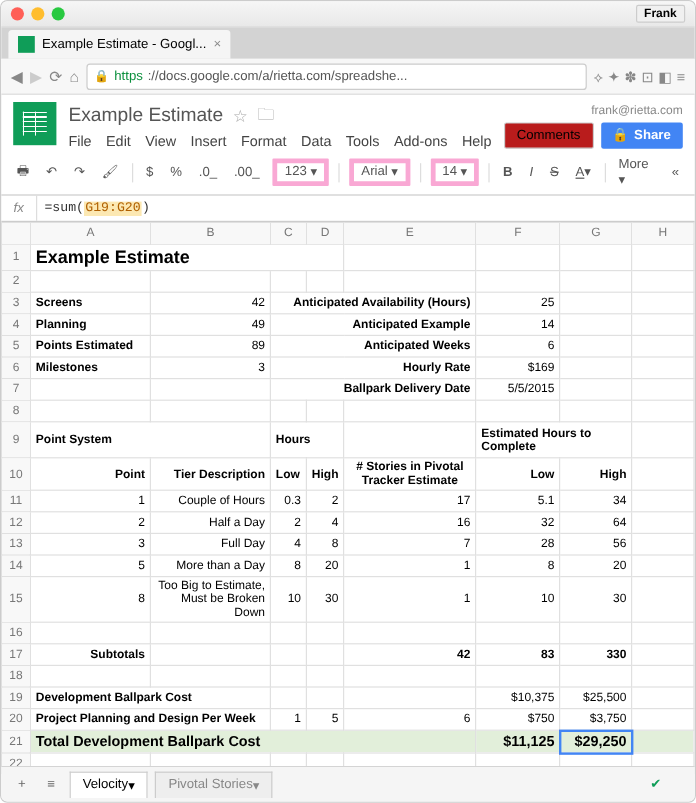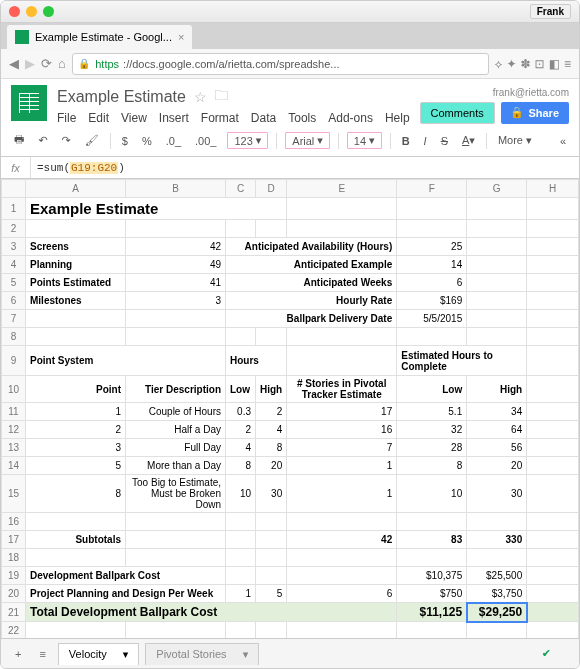--- a/index.html
+++ b/index.html
@@ -22,47 +22,47 @@
 .doc-header { display: flex; padding: 6px 10px 0; }
 .sheets-logo { width: 36px; height: 36px; background: #0f9d58; margin-right: 10px; position: relative; }
 .sheets-logo::after { content: ""; position: absolute; inset: 8px; background: repeating-linear-gradient(#fff 0 1px, transparent 1px 4px), repeating-linear-gradient(90deg,#fff 0 1px, transparent 1px 10px); }
 .doc-meta { flex: 1; }
 .doc-title-row { display: flex; align-items: center; gap: 8px; }
 .doc-title { font-size: 16px; color: #555; }
 .star,.folder { color: #aaa; font-size: 14px; }
 .menu-row { display: flex; gap: 12px; font-size: 12px; color: #444; margin-top: 2px; }
 .right-btns { display: flex; align-items: center; gap: 8px; }
 .email { font-size: 10px; color: #888; margin-bottom: 4px; text-align: right; }
-.comments-btn { background: #5eead4; border: 1px solid #ccc; padding: 4px 10px; font-size: 11px; border-radius: 2px; }
+.comments-btn { background: #b91c1c; border: 1px solid #ccc; padding: 4px 10px; font-size: 11px; border-radius: 2px; }
 .share-btn { background: #4285f4; color: #fff; padding: 4px 10px; font-size: 11px; font-weight: bold; border-radius: 2px; display: flex; align-items: center; gap: 4px; }
 .toolbar { display: flex; align-items: center; gap: 8px; padding: 4px 10px; border-bottom: 1px solid #ccc; font-size: 11px; color: #555; }
 .toolbar .sep { width: 1px; height: 16px; background: #ddd; }
 .tb-btn { padding: 2px 3px; }
-.tb-sel { border: 1px solid #f9a8d4; padding: 1px 6px; border-radius: 1px; display: flex; align-items: center; gap: 3px; }
+.tb-sel { border: 4px solid #f9a8d4; padding: 1px 6px; border-radius: 1px; display: flex; gap: 3px; }
 .formula-bar { display: flex; align-items: center; border-bottom: 1px solid #ccc; height: 22px; }
 .fx { width: 30px; text-align: right; font-style: italic; color: #888; font-size: 11px; border-right: 1px solid #ddd; height: 100%; display: flex; align-items: center; justify-content: center; }
 .formula-text { padding: 0 6px; font-size: 11px; font-family: Liberation Mono, monospace; }
 .formula-text .sum { color: #333; }
 .formula-text .range { background: #fce8b2; color: #b06000; padding: 0 1px; }
 .sheet { overflow: auto; height: 460px; position: relative; }
 table { border-collapse: collapse; width: 100%; }
 th, td { border: 1px solid #e0e0e0; font-size: 10px; padding: 2px 4px; height: 18px; white-space: nowrap; overflow: hidden; text-overflow: ellipsis; }
 th { background: #f8f8f8; color: #777; font-weight: normal; text-align: center; position: sticky; top: 0; }
 th.rowh { background: #f8f8f8; text-align: center; width: 24px; position: sticky; left: 0; }
 .col-A { width: 100px; } .col-B { width: 100px; } .col-C { width: 30px; } .col-D { width: 30px; }
 .col-E { width: 110px; } .col-F { width: 70px; } .col-G { width: 60px; }
 .bold { font-weight: bold; }
 .big { font-size: 15px; font-weight: bold; }
 .right { text-align: right; }
 .center { text-align: center; }
 .green-row td { background: #e2efda; }
 .sel { outline: 2px solid #4285f4; outline-offset: -1px; }
 .bottom-bar { position: absolute; bottom: 0; left: 0; right: 0; height: 30px; border-top: 1px solid #ccc; display: flex; align-items: center; padding: 0 8px; gap: 6px; background: #f5f5f5; font-size: 11px; }
 .bt-btn { padding: 3px 6px; color: #666; }
-.sheet-tab { background: #fff; border: 1px solid #ccc; border-bottom: none; padding: 4px 10px; display: flex; align-items: center; gap: 16px; justify-content: flex-end; }
+.sheet-tab { background: #fff; border: 1px solid #ccc; border-bottom: none; padding: 4px 10px; display: flex; align-items: center; gap: 0; justify-content: flex-end; }
 .sheet-tab.inactive { background: #eee; color: #888; }
 .check { color: #0f9d58; margin-left: auto; margin-right: 20px; }
 </style>
 </head>
 <body>
 
 <div class="mac-bar">
   <div class="dot r"></div>
   <div class="dot y"></div>
   <div class="dot g"></div>
@@ -219,21 +219,21 @@
           <td class="bold">Planning</td>
           <td class="right">49</td>
           <td colspan="3" class="bold right">Anticipated Example</td>
           <td class="right">14</td>
           <td></td>
           <td></td>
         </tr>
 <tr>
           <th class="rowh">5</th>
           <td class="bold">Points Estimated</td>
-          <td class="right">41</td>
+          <td class="right">89</td>
           <td colspan="3" class="bold right">Anticipated Weeks</td>
           <td class="right">6</td>
           <td></td>
           <td></td>
         </tr>
 <tr>
           <th class="rowh">6</th>
           <td class="bold">Milestones</td>
           <td class="right">3</td>
           <td colspan="3" class="bold right">Hourly Rate</td>

